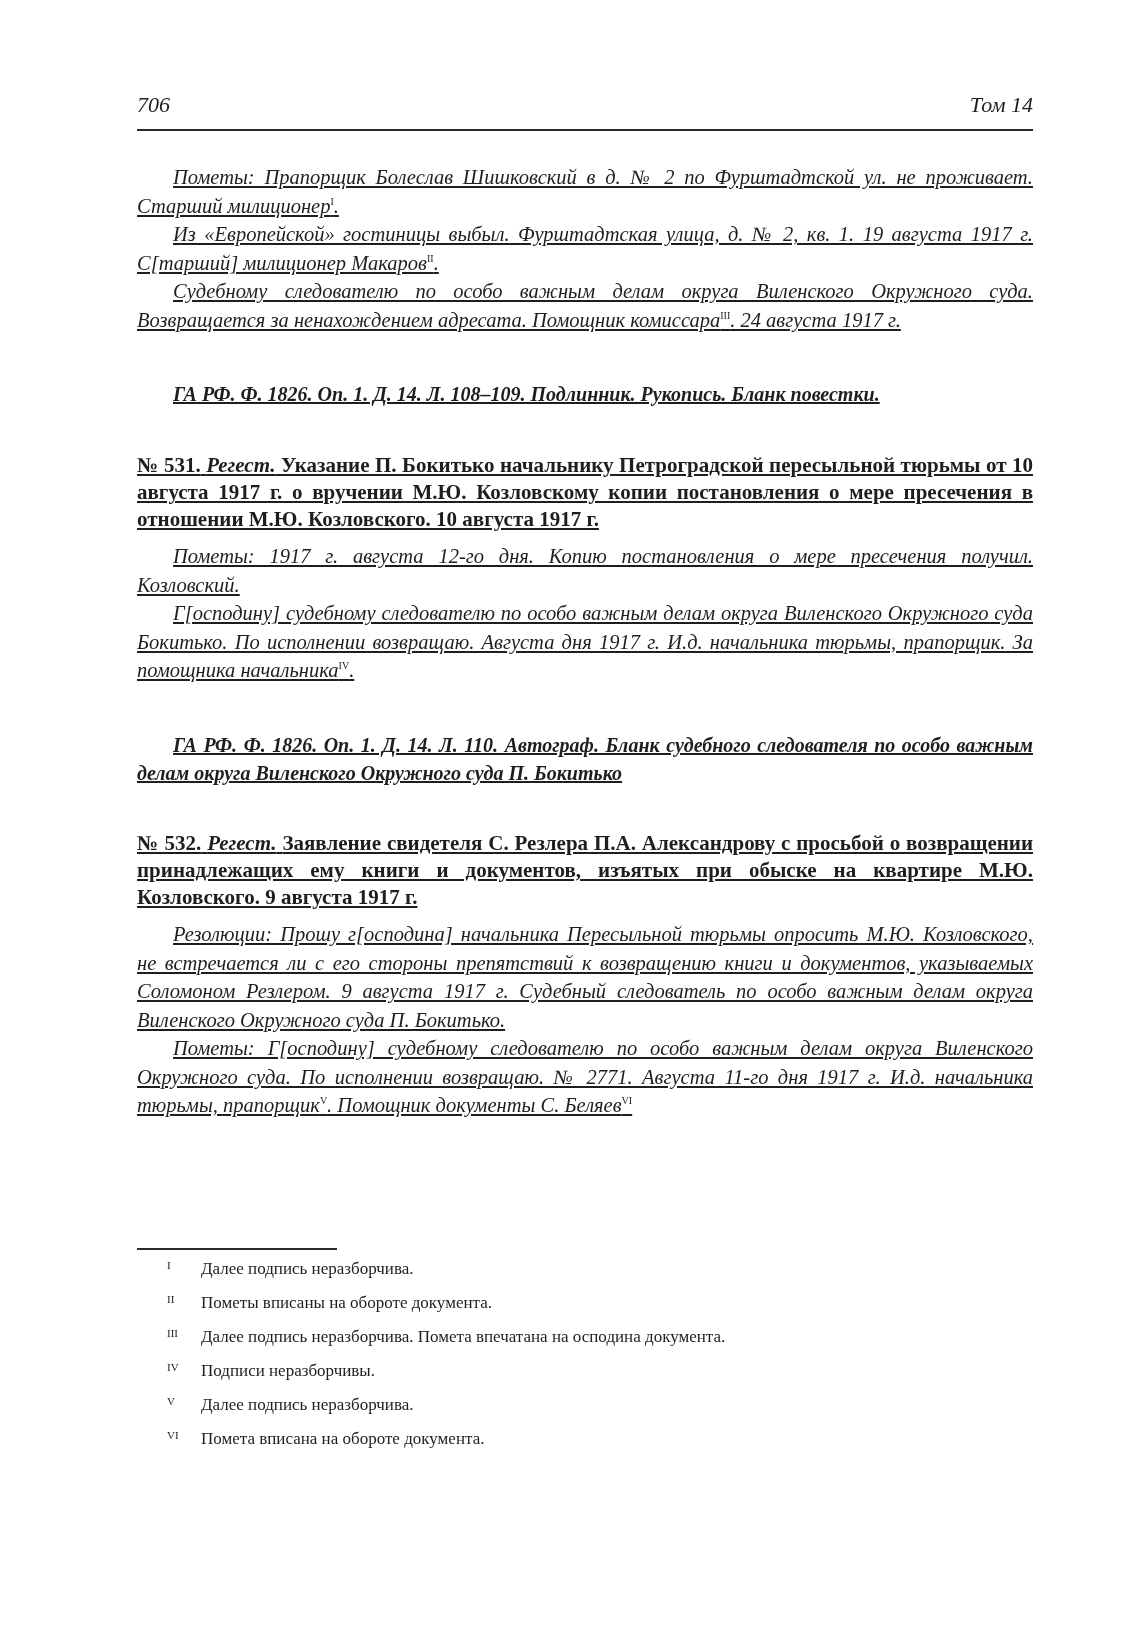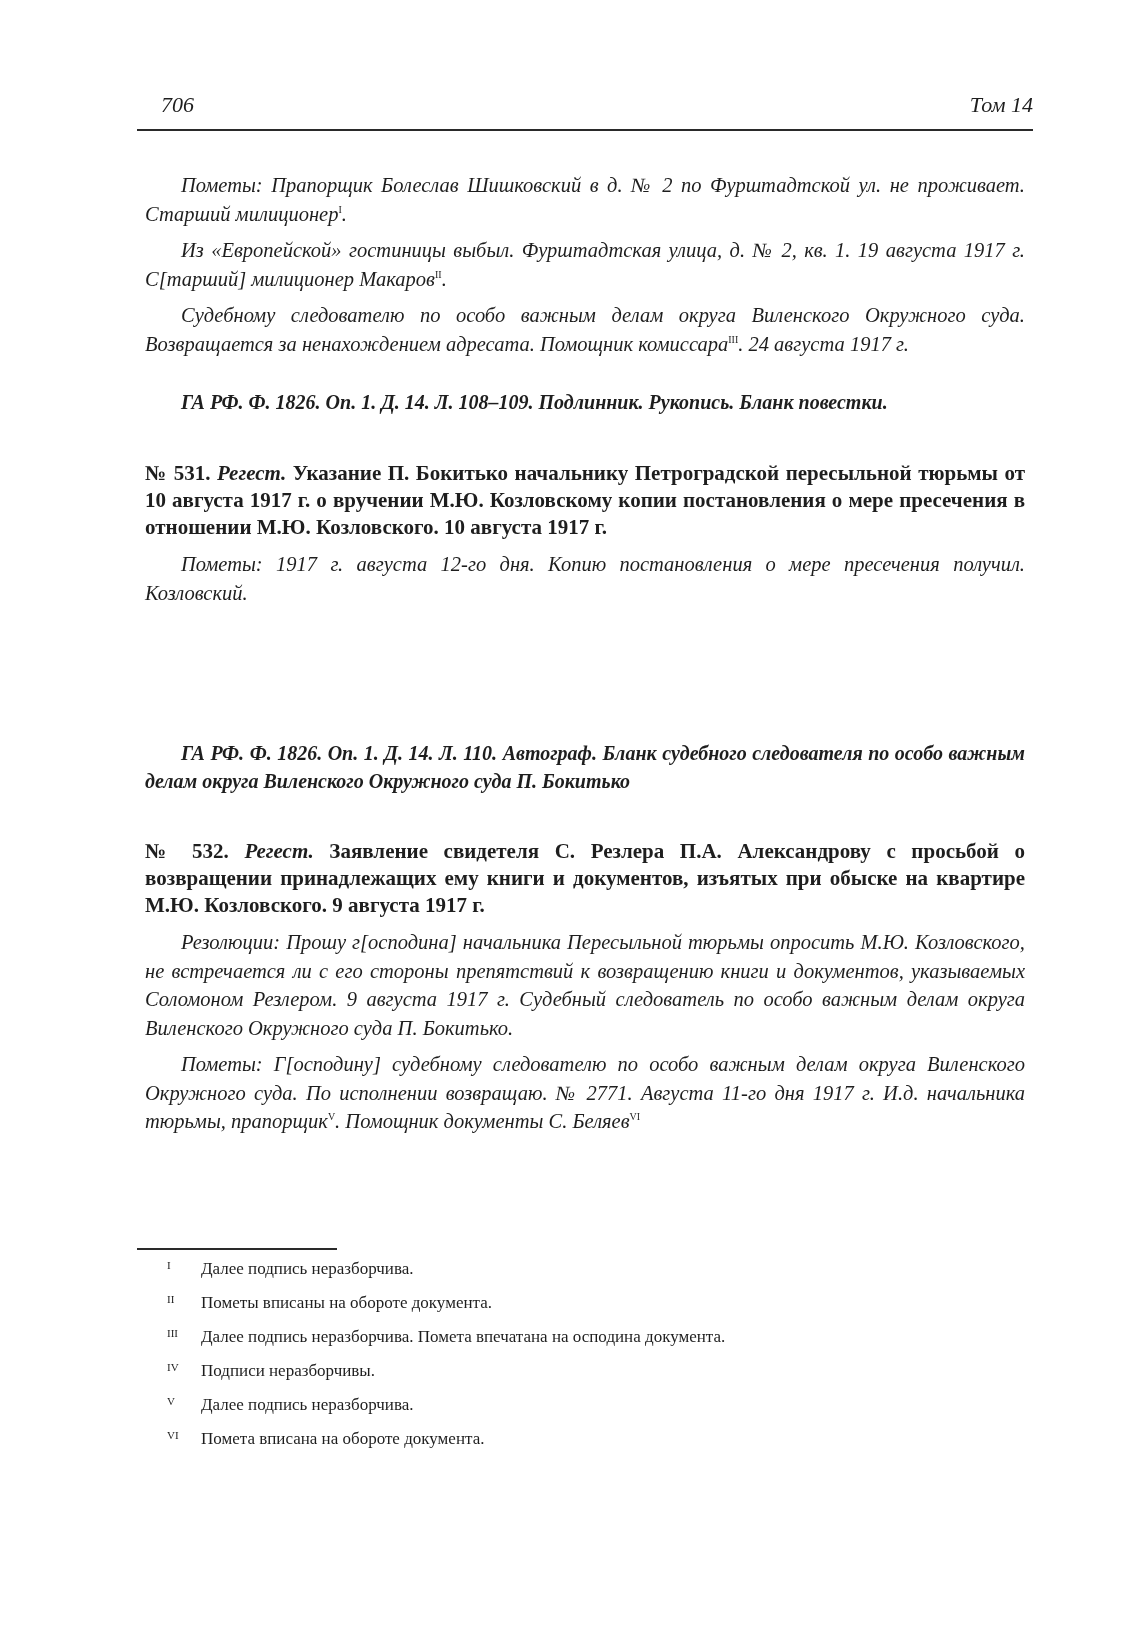--- a/index.html
+++ b/index.html
@@ -1,23 +1,23 @@
 <!DOCTYPE html>
 <html><head>
 <meta charset="utf-8">
 <style>
   html, body { margin: 0; padding: 0; background: #ffffff; }
   body { width: 1146px; height: 1631px; position: relative; overflow: hidden; color: #1e1e1e; font-family: "Liberation Serif", "DejaVu Serif", serif; }
   .page { position: absolute; left: 137px; top: 0; width: 896px; }
   .running-head { position: absolute; top: 88px; left: 0; width: 896px; height: 40px; font-style: italic; font-size: 22px; }
-  .running-head .num { position: absolute; left: 0; top: 4px; margin-left: 24px; }
+  .running-head .num { position: absolute; left: 0; top: 4px; }
   .running-head .vol { position: absolute; right: 0; top: 4px; }
   .head-rule { position: absolute; top: 129px; left: 0; width: 896px; height: 2px; background: #2a2a2a; }
   .block { position: absolute; left: 0; width: 896px; }
-  p { margin: 8px; text-align: justify; }
+  p { margin: 0; text-align: justify; text-decoration: underline; }
   .it { font-style: italic; font-size: 20.5px; line-height: 28.5px; text-indent: 36px; }
   .arch { font-style: italic; font-weight: bold; font-size: 20px; line-height: 28px; text-indent: 36px; }
   .title { font-weight: bold; font-size: 21px; line-height: 27px; }
   .title em { font-style: italic; }
   sup { font-size: 10px; line-height: 0; font-style: normal; vertical-align: 8px; }
   .fn-rule { position: absolute; top: 1248px; left: 0; width: 200px; height: 1.5px; background: #2a2a2a; }
   .footnotes { position: absolute; top: 1258px; left: 0; width: 896px; }
   .fn { position: relative; height: 34px; font-size: 17px; line-height: 22px; }
   .fn .mark { position: absolute; left: 30px; top: -4px; font-size: 11px; }
   .fn .txt { position: absolute; left: 64px; top: 0; }
@@ -40,20 +40,21 @@
   </div>
   <div class="block" style="top:380px;">
     <p class="arch">ГА РФ. Ф. 1826. Оп. 1. Д. 14. Л. 108–109. Подлинник. Рукопись. Бланк повестки.</p>
   </div>
 
   <div class="block" style="top:452px;">
     <p class="title"><span>№ 531.</span> <em>Регест.</em> <span>Указание П. Бокитько начальнику Петроградской пересыльной тюрьмы от 10 августа 1917 г. о вручении М.Ю. Козловскому копии постановления о мере пресечения в отношении М.Ю. Козловского. 10 августа 1917 г.</span></p>
   </div>
   <div class="block" style="top:542px;">
     <p class="it">Пометы: 1917 г. августа 12-го дня. Копию постановления о мере пресечения получил. Козловский.</p>
+    <p class="it"><span>Г[осподину] судебному следователю по особо важным делам округа Виленского Окружного суда Бокитько. По исполнении возвращаю. Августа дня 1917 г. И.д. начальника тюрьмы, прапорщик. За помощника начальника</span><sup>IV</sup>.</p>
   </div>
   <div class="block" style="top:731px;">
     <p class="arch">ГА РФ. Ф. 1826. Оп. 1. Д. 14. Л. 110. Автограф. Бланк судебного следователя по особо важным делам округа Виленского Окружного суда П. Бокитько</p>
   </div>
 
   <div class="block" style="top:830px;">
     <p class="title"><span>№ 532.</span> <em>Регест.</em> <span>Заявление свидетеля С. Резлера П.А. Александрову с просьбой о возвращении принадлежащих ему книги и документов, изъятых при обыске на квартире М.Ю. Козловского. 9 августа 1917 г.</span></p>
   </div>
   <div class="block" style="top:920px;">
     <p class="it">Резолюции: Прошу г[осподина] начальника Пересыльной тюрьмы опросить М.Ю. Козловского, не встречается ли с его стороны препятствий к возвращению книги и документов, указываемых Соломоном Резлером. 9 августа 1917 г. Судебный следователь по особо важным делам округа Виленского Окружного суда П. Бокитько.</p>

